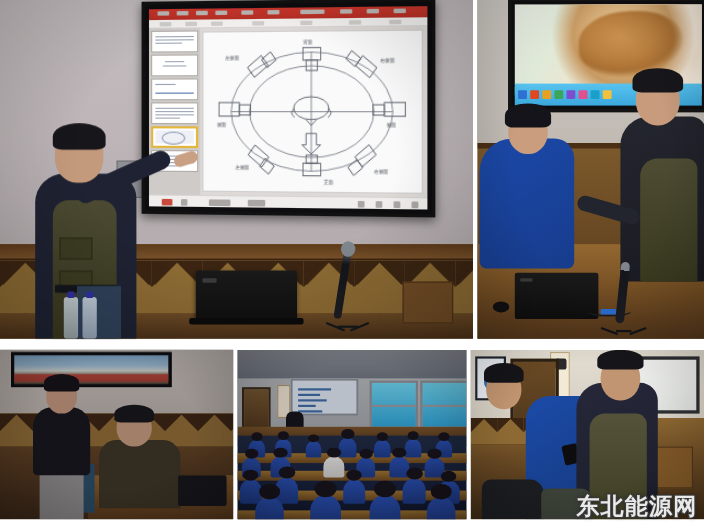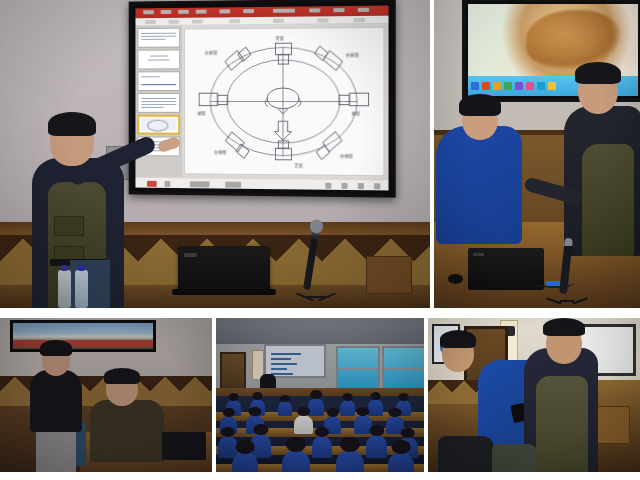--- a/index.html
+++ b/index.html
@@ -742,14 +742,15 @@
     <div class="manVest"></div>
     <div class="mvVest"></div>
     <div class="mvHead"></div>
     <div class="mvHair"></div>
 
     <div class="bag"></div>
     <div class="bag2"></div>
     <div class="vignette"></div>
   </div>
 
+  <div class="watermark">东北能源网</div>
 
 </div>
 
 </body></html>

